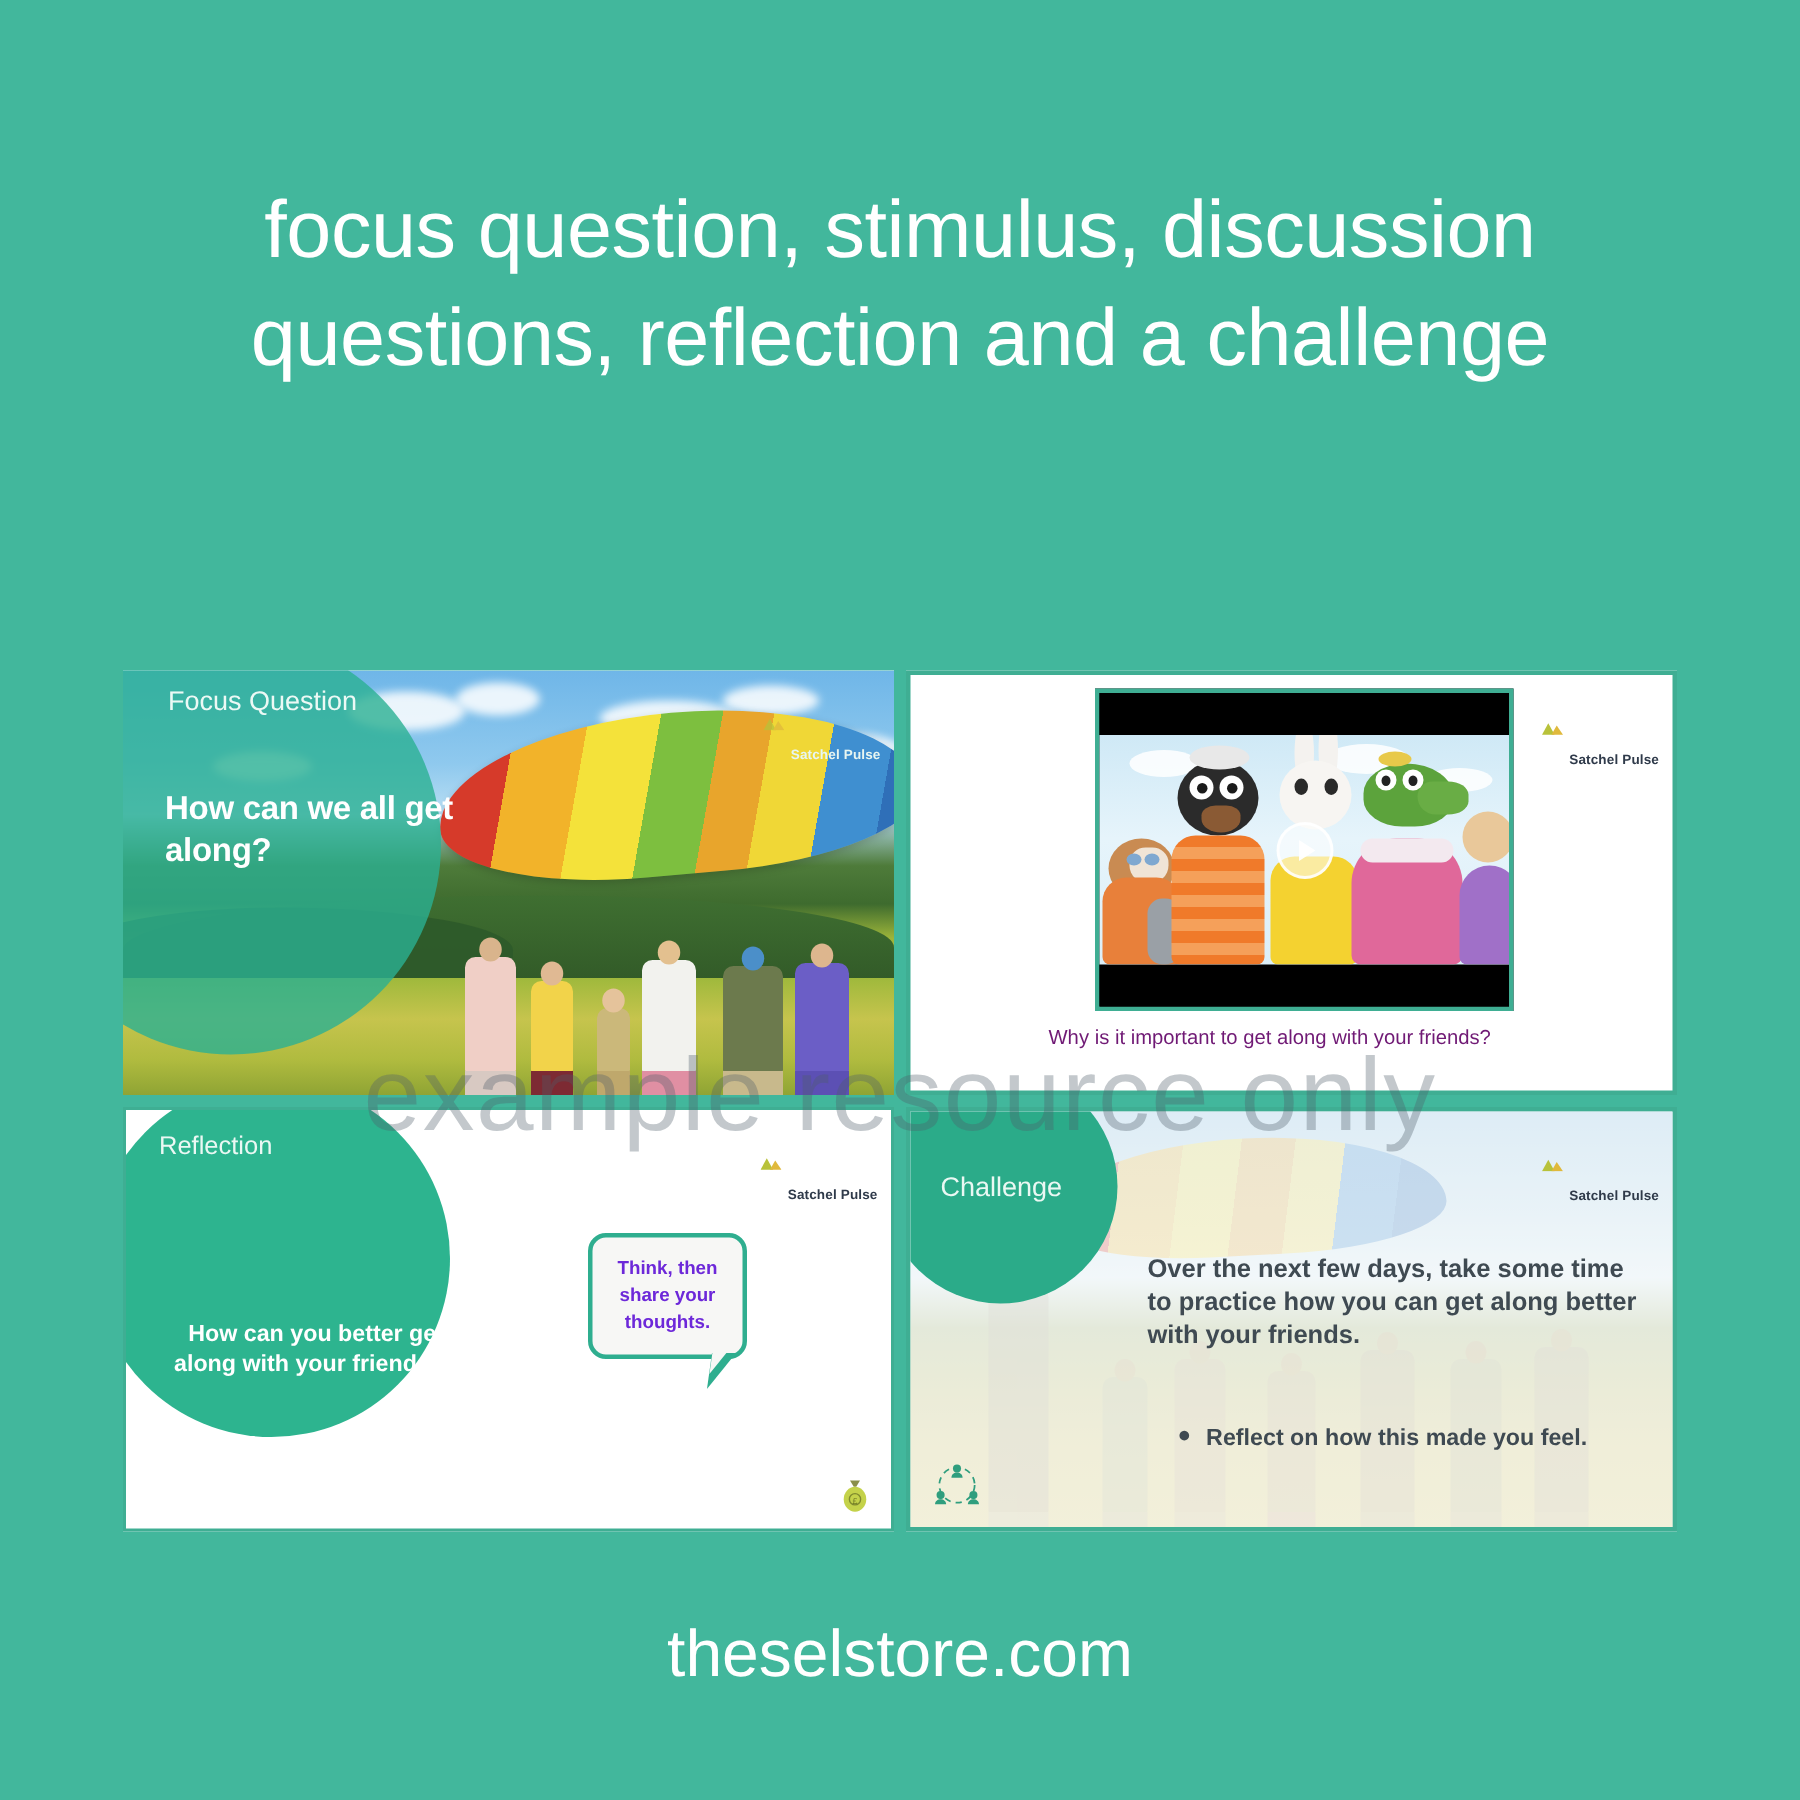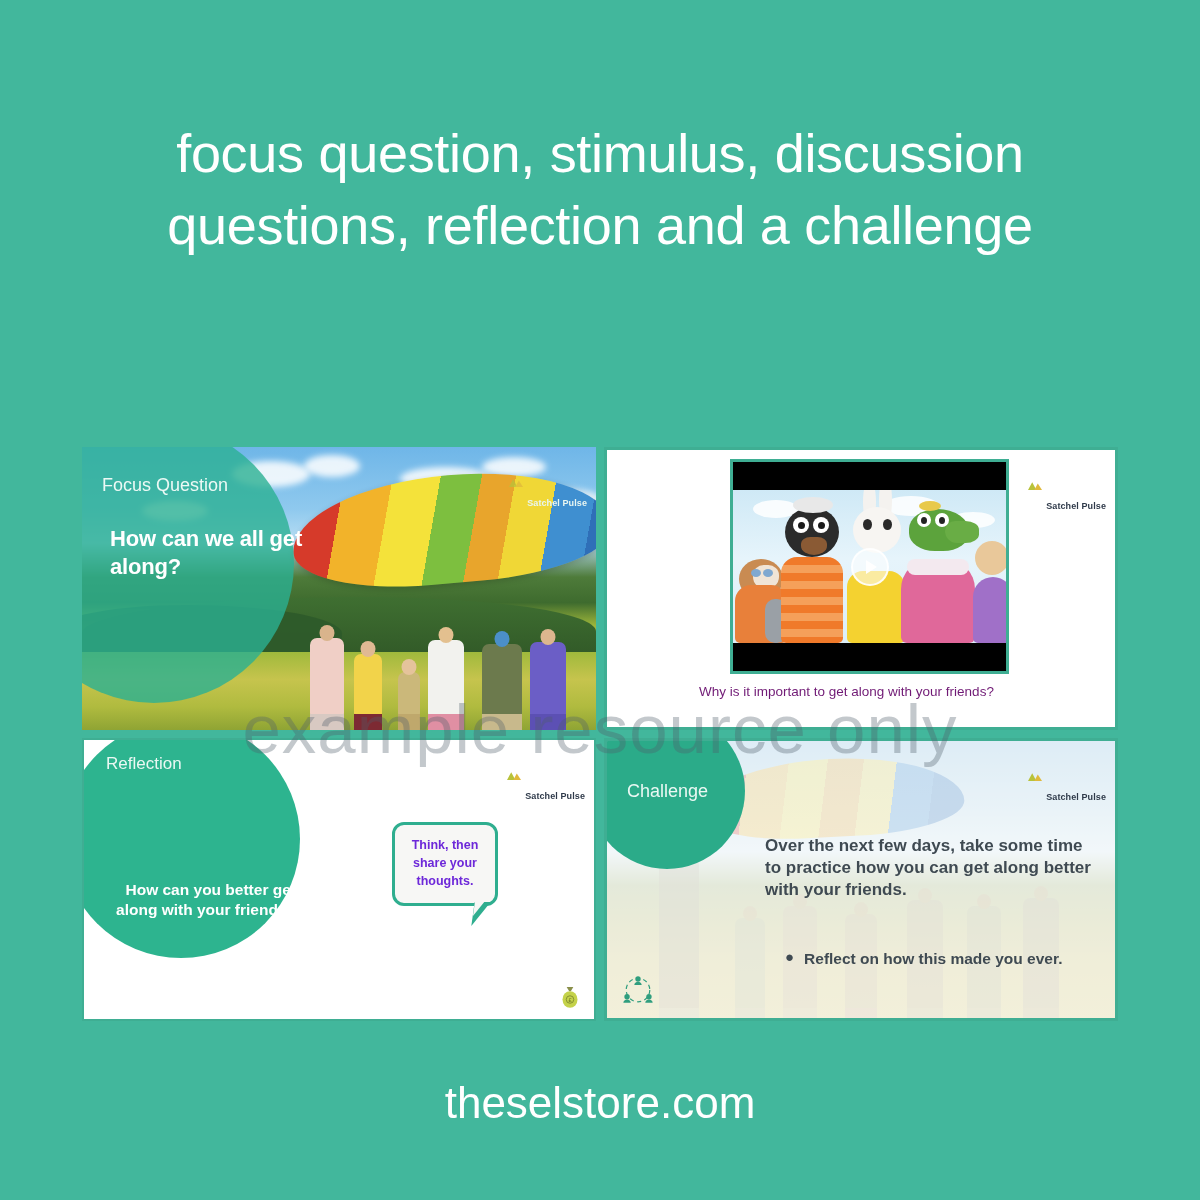--- a/index.html
+++ b/index.html
@@ -106,22 +106,22 @@
   .kid .hd{position:absolute;left:50%;transform:translateX(-50%);top:-13px;width:15px;height:16px;border-radius:50%;}
   .kid .lg{position:absolute;bottom:-22px;width:100%;height:24px;border-radius:0 0 3px 3px;}
 
   
   .circle1{
     position:absolute;left:-68px;top:-24px;
     width:280px;height:280px;border-radius:50%;
     background:rgba(43,176,146,.80);
   }
   .lbl1{
-    position:absolute;left:20px;top:10px;
-    color:#ecf9f5;font-size:18px;font-weight:400;z-index:12;margin-top:18px;
+    position:absolute;left:30px;top:10px;
+    color:#ecf9f5;font-size:18px;font-weight:400;z-index:12;
   }
   .q1{
     position:absolute;left:28px;top:78px;width:205px;
     color:#ffffff;font-size:22px;font-weight:bold;line-height:1.28;
     z-index:12;letter-spacing:-.2px;
   }
 
   
   .videowrap{
     position:absolute;left:123px;top:9px;
@@ -453,21 +453,21 @@
           <polygon points="9,14 14,5 20,14" fill="#e0b93c"></polygon>
         </svg>
         <span class="txt">Satchel Pulse</span>
       </div>
 
       <div class="circle4"></div>
       <div class="lbl4">Challenge</div>
       <div class="body4">Over the next few days, take some time to practice how you can get along better with your friends.</div>
       <div class="bullet4">
         <span class="dot">●</span>
-        <span>Reflect on how this made you ever.</span>
+        <span>Reflect on how this made you feel.</span>
       </div>
 
       <svg class="teamicon" viewBox="0 0 40 38">
         <circle cx="20" cy="19" r="14" fill="none" stroke="#2f9e7e" stroke-width="1.4" stroke-dasharray="5 4"></circle>
         <g fill="#2f9e7e">
           <circle cx="20" cy="6" r="3.2"></circle>
           <path d="M15.6 13.2c0-2.4 2-4 4.4-4s4.4 1.6 4.4 4z"></path>
           <circle cx="7" cy="27" r="3.2"></circle>
           <path d="M2.6 34.2c0-2.4 2-4 4.4-4s4.4 1.6 4.4 4z"></path>
           <circle cx="33" cy="27" r="3.2"></circle>

